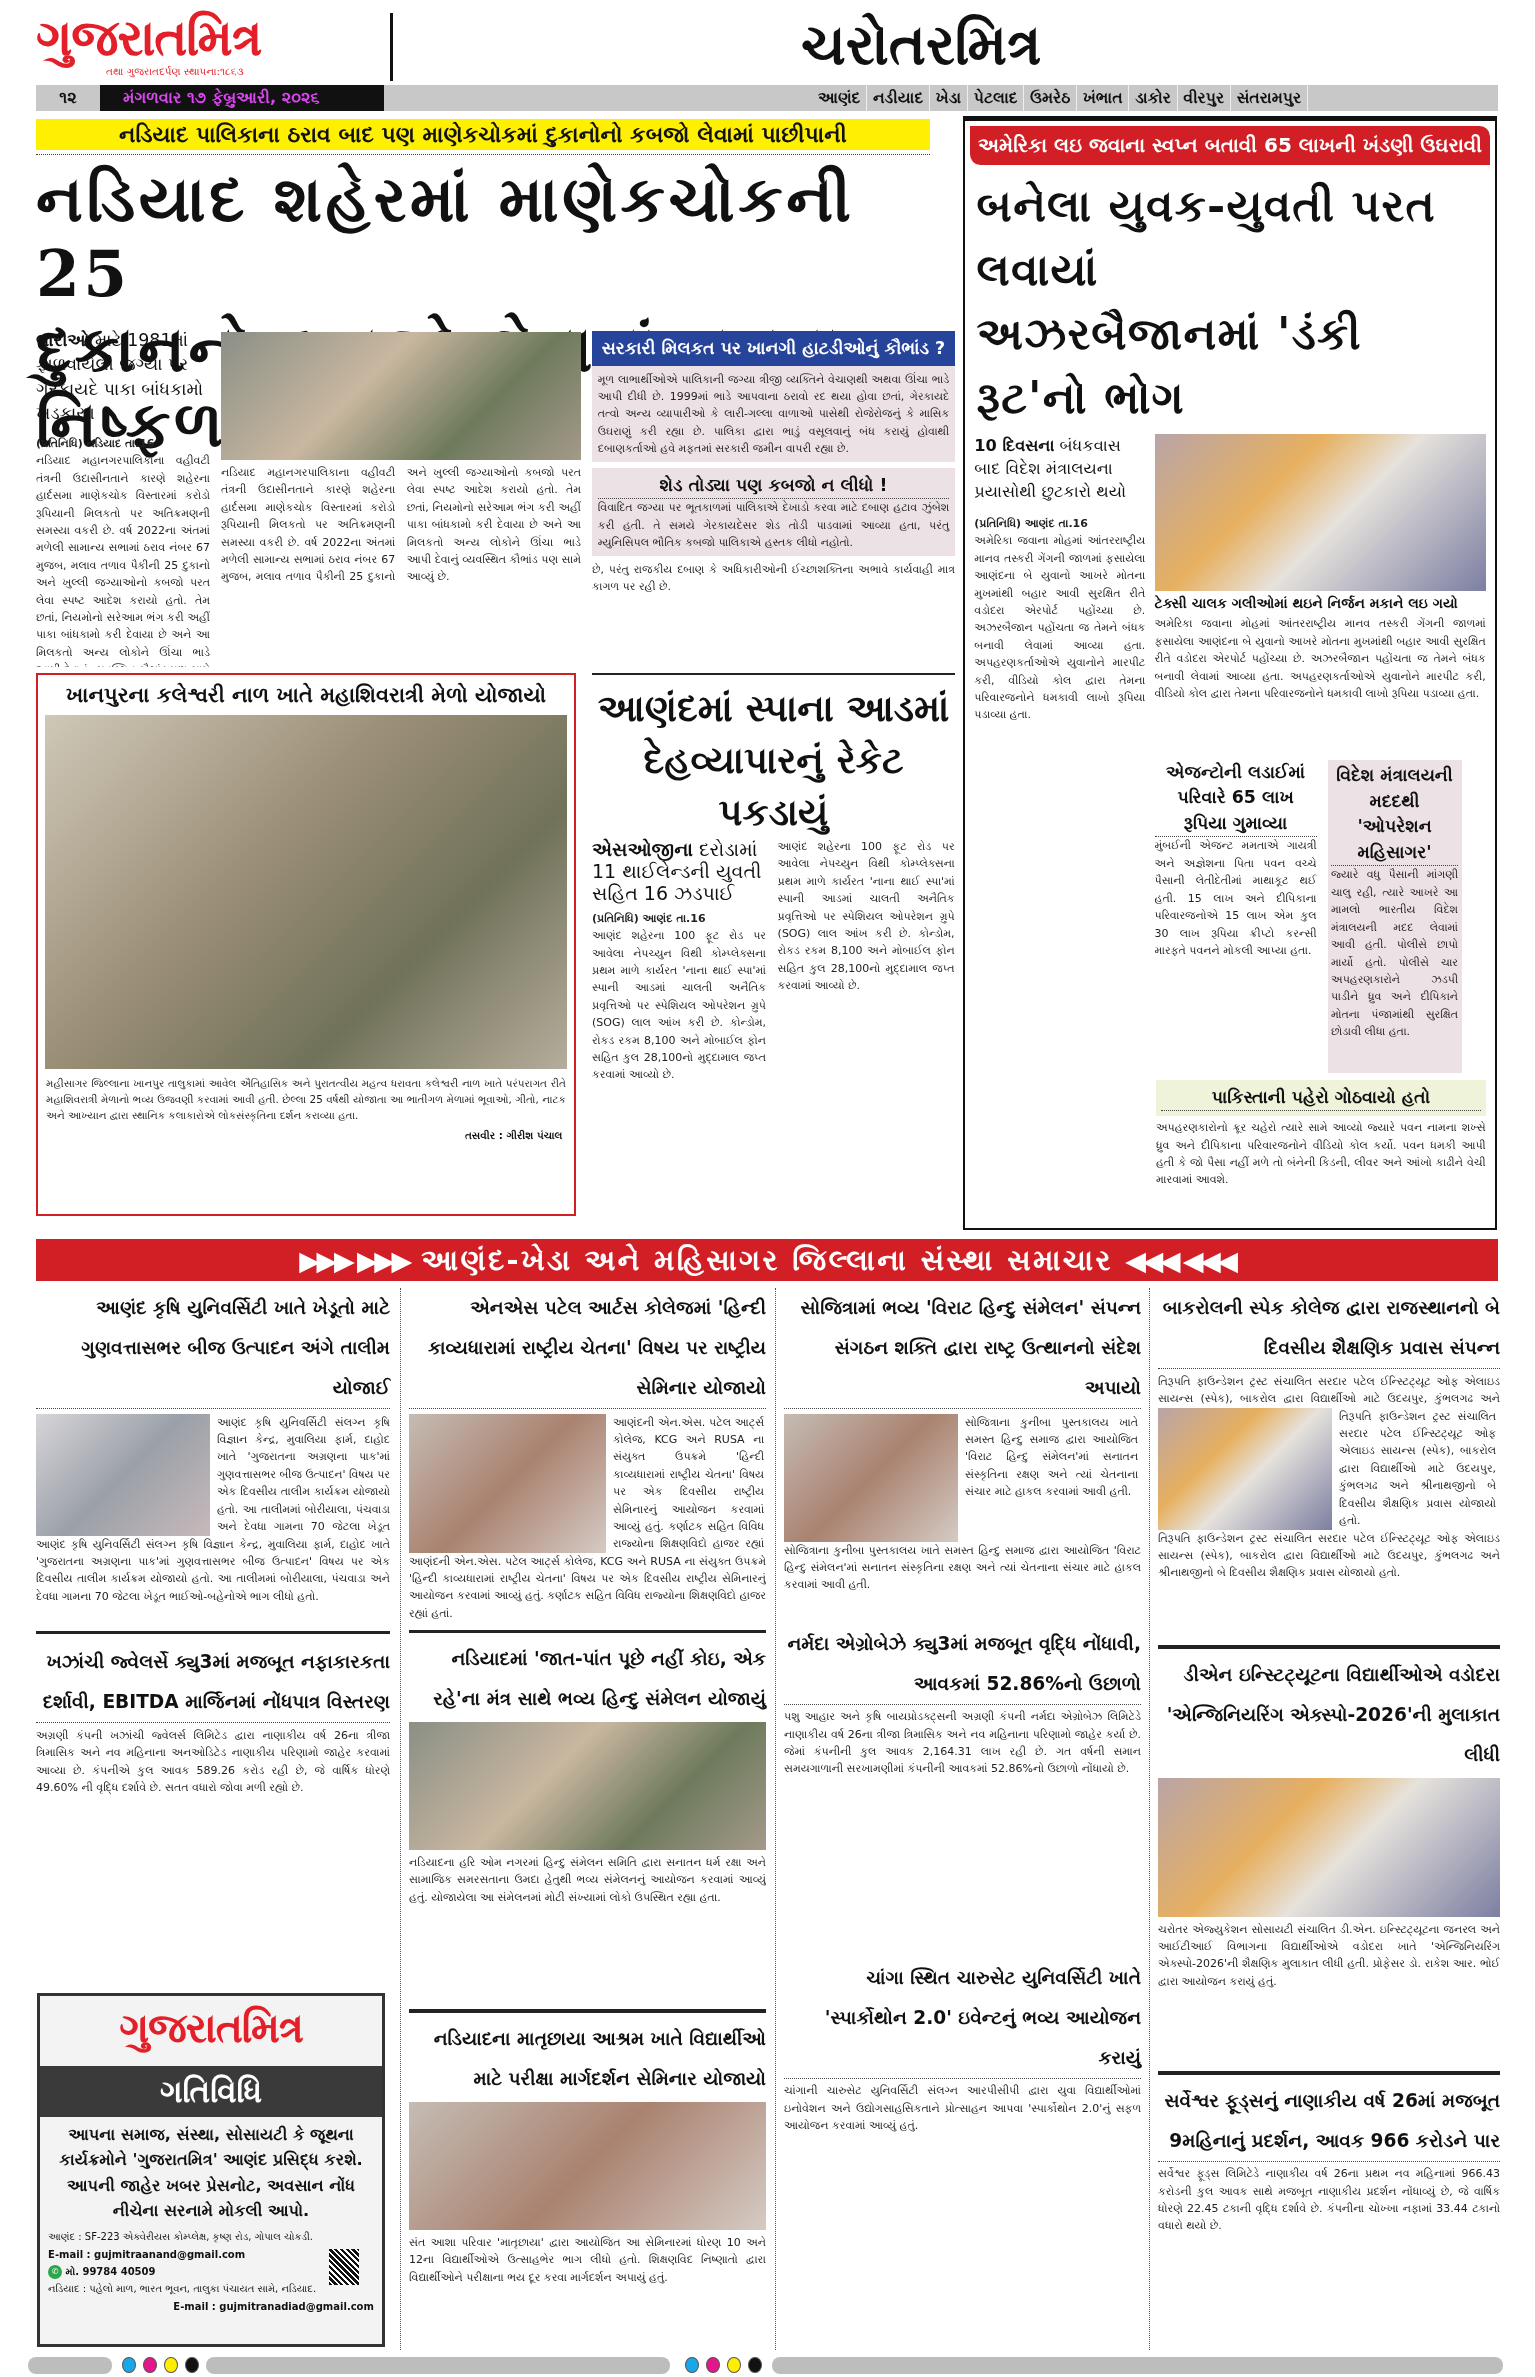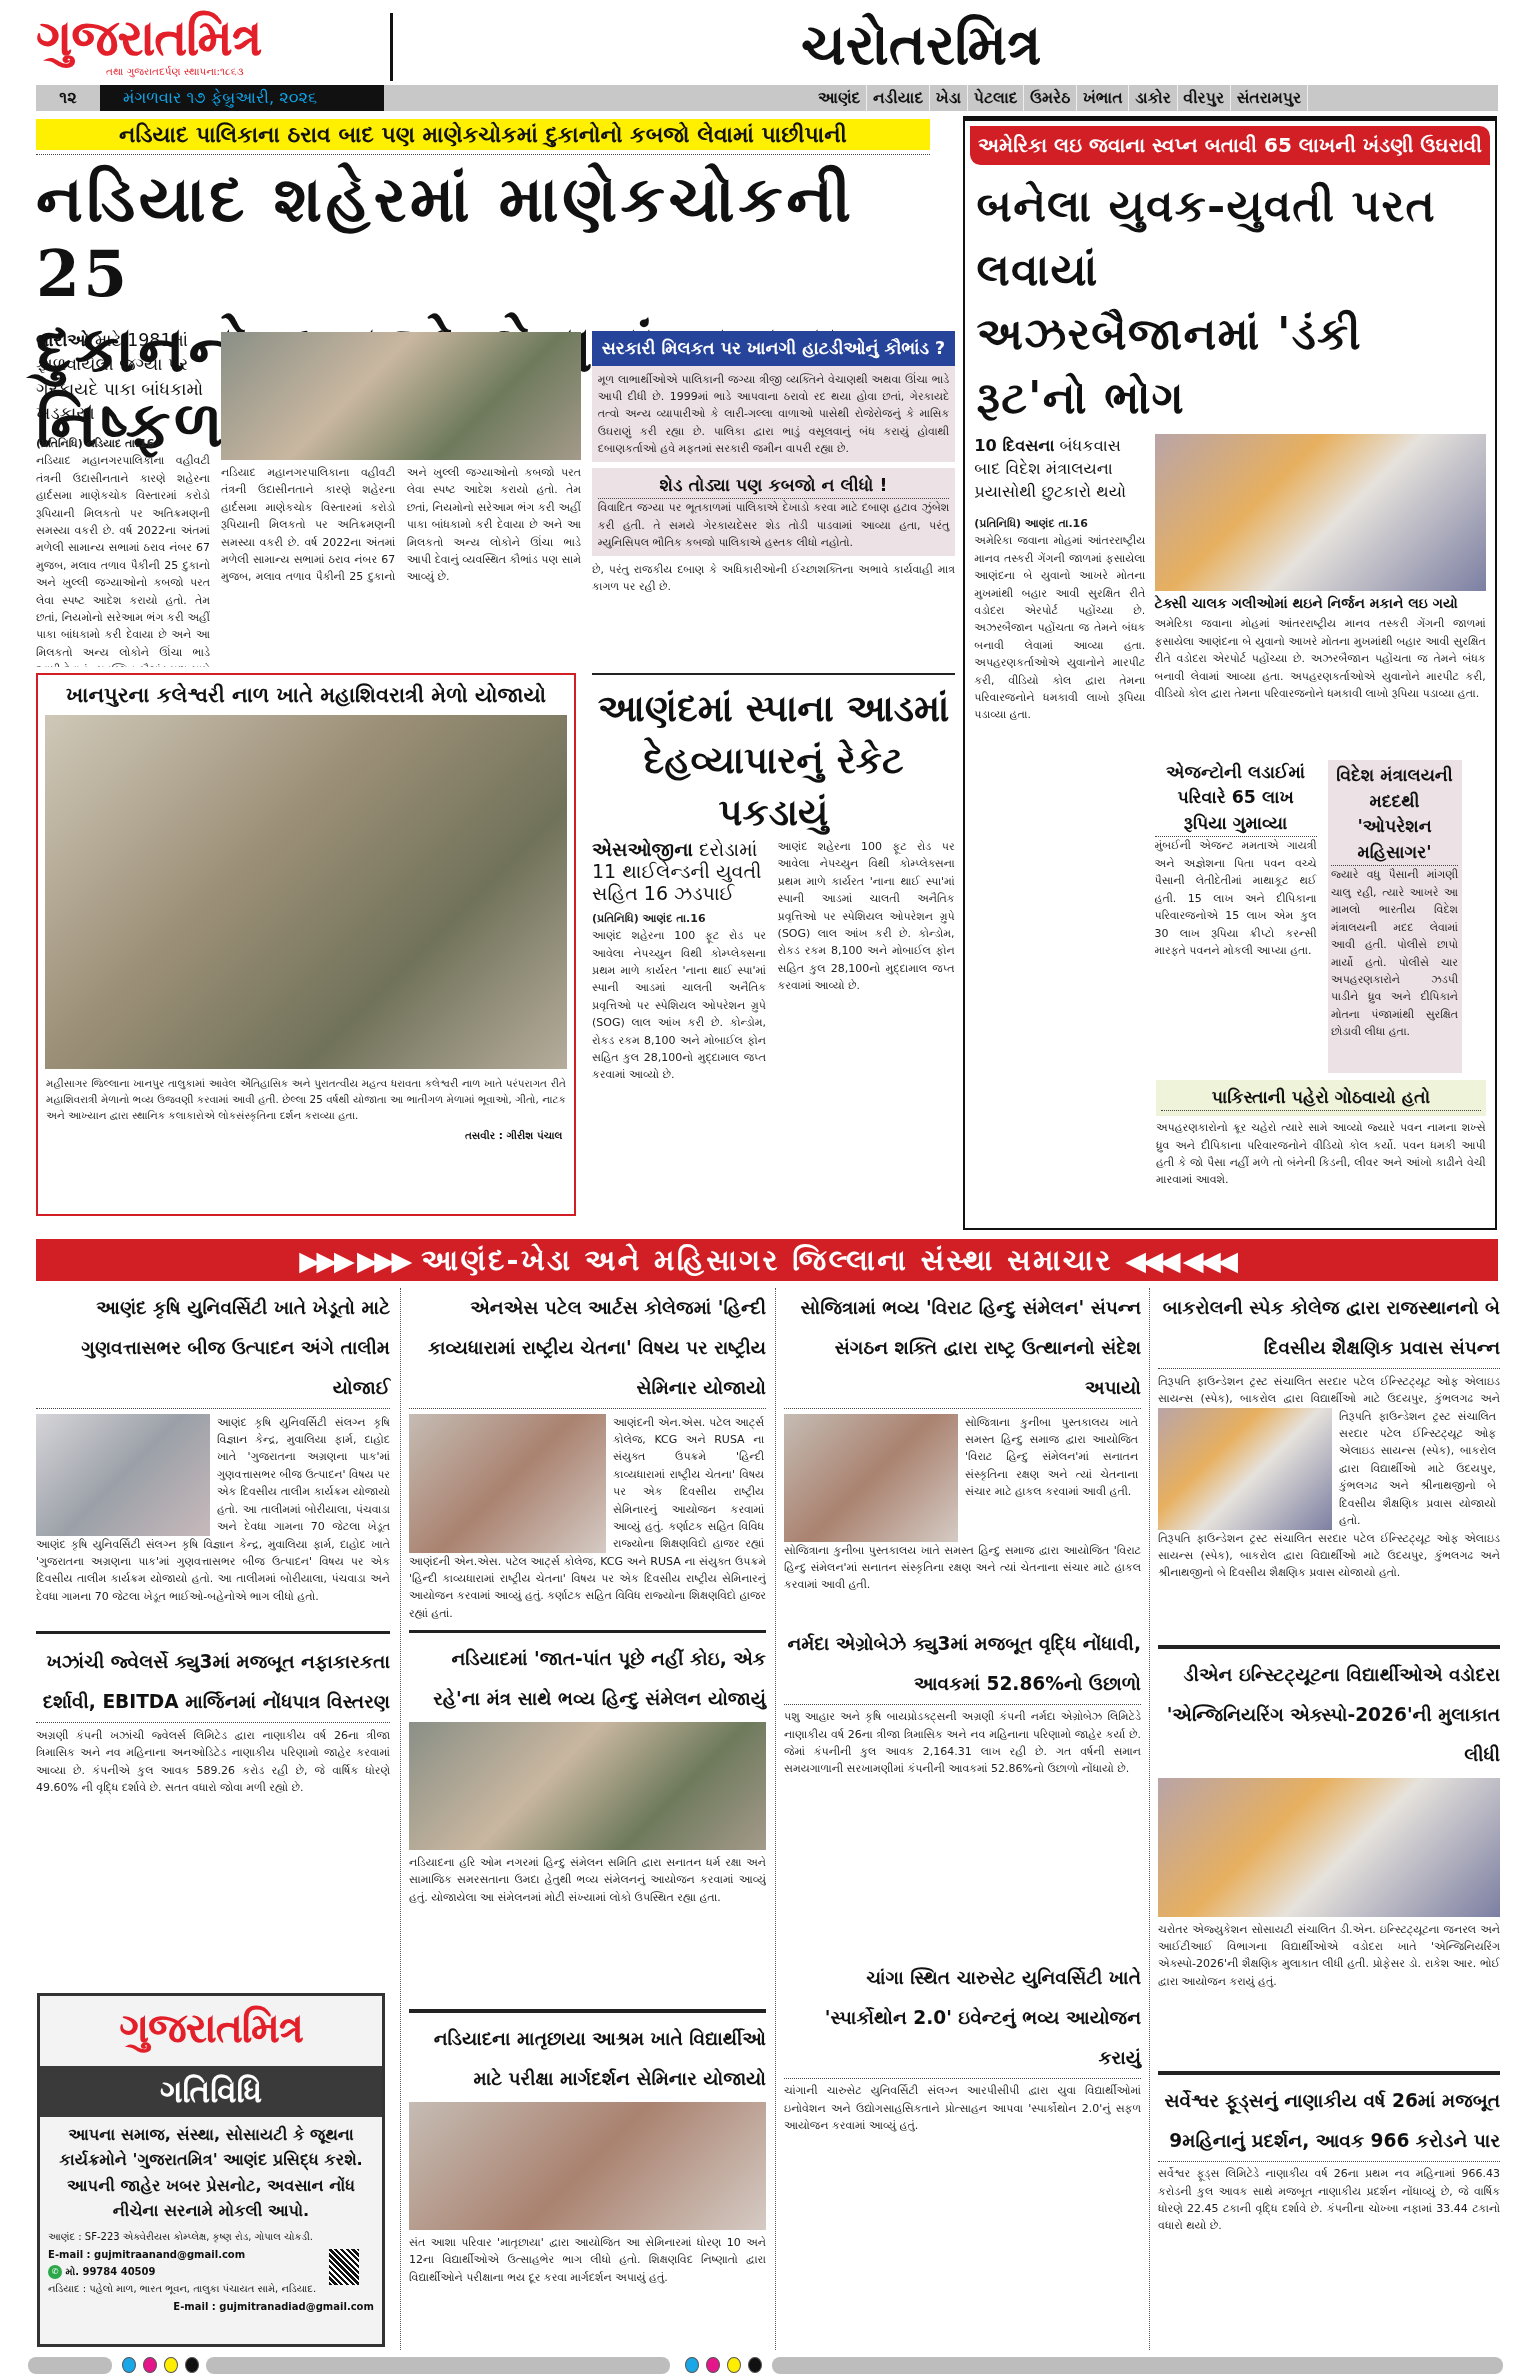--- a/index.html
+++ b/index.html
@@ -5,21 +5,21 @@
 *{box-sizing:border-box;margin:0;padding:0}
 body{width:1535px;height:2377px;background:#fff;font-family:"DejaVu Sans",sans-serif;color:#111;position:relative;overflow:hidden}
 .abs{position:absolute}
 .masthead-logo{left:36px;top:11.6px;width:244px;height:70px}
 .logo-main{font-family:"DejaVu Sans",sans-serif;font-weight:bold;color:#e3202a;font-size:50px;line-height:53px;letter-spacing:-1.2px}
 .logo-sub{color:#e3202a;font-size:10.4px;margin-left:70px}
 .vdiv{left:390px;top:12.8px;width:2.9px;height:68px;background:#111}
 .edition-title{left:801px;top:12.8px;font-weight:bold;font-size:56px;line-height:64px;color:#111}
 .strip{left:36px;top:85px;width:1462px;height:25.5px;background:#c8c8c8;display:flex;align-items:center}
 .page-no{width:64px;text-align:center;font-size:16.2px;font-weight:bold}
-.date-box{background:#111;color:#0ea5e9;height:25.5px;display:flex;align-items:center;padding:0 23px;width:284px;font-size:16.2px;font-weight:normal}
+.date-box{background:#111;color:#d946ef;height:25.5px;display:flex;align-items:center;padding:0 23px;width:284px;font-size:16.2px;font-weight:bold}
 .nav{display:flex;margin-left:auto;margin-right:auto;padding-left:238px}
 .nav span{font-size:15.7px;font-weight:bold;padding:0 5.8px;border-right:1.2px solid #eee;line-height:25.5px}
 .kicker-yellow{left:36px;top:119px;width:894px;height:31px;background:#ffef00;font-weight:bold;font-size:22px;text-align:center;line-height:31px}
 .lead-head{left:36px;top:162px;width:894px;font-weight:bold;font-size:63px;line-height:75px;letter-spacing:3.5px;font-family:"DejaVu Serif",serif}
 .dots{border-top:1.7px dotted #444}
 .right-box{left:963px;top:116px;width:534px;height:1114px;border:2.9px solid #111;border-top:5.8px solid #111}
 .red-kicker{margin:4.6px;background:#d21f26;color:#fff;font-weight:bold;font-size:20px;height:39px;line-height:39px;text-align:center;border-radius:0 10.4px 0 10.4px}
 .right-head{font-family:"DejaVu Serif",serif;font-weight:bold;font-size:44px;line-height:64px;padding:4.6px 11.6px;letter-spacing:1.2px}
 .photo{background:linear-gradient(135deg,#8a8f86,#c9b7a0 40%,#6e7a5c 70%,#a49a8a)}
 .photo2{background:linear-gradient(135deg,#b9a4a7,#e7b060 35%,#e6e2dc 55%,#7c7fa2)}

